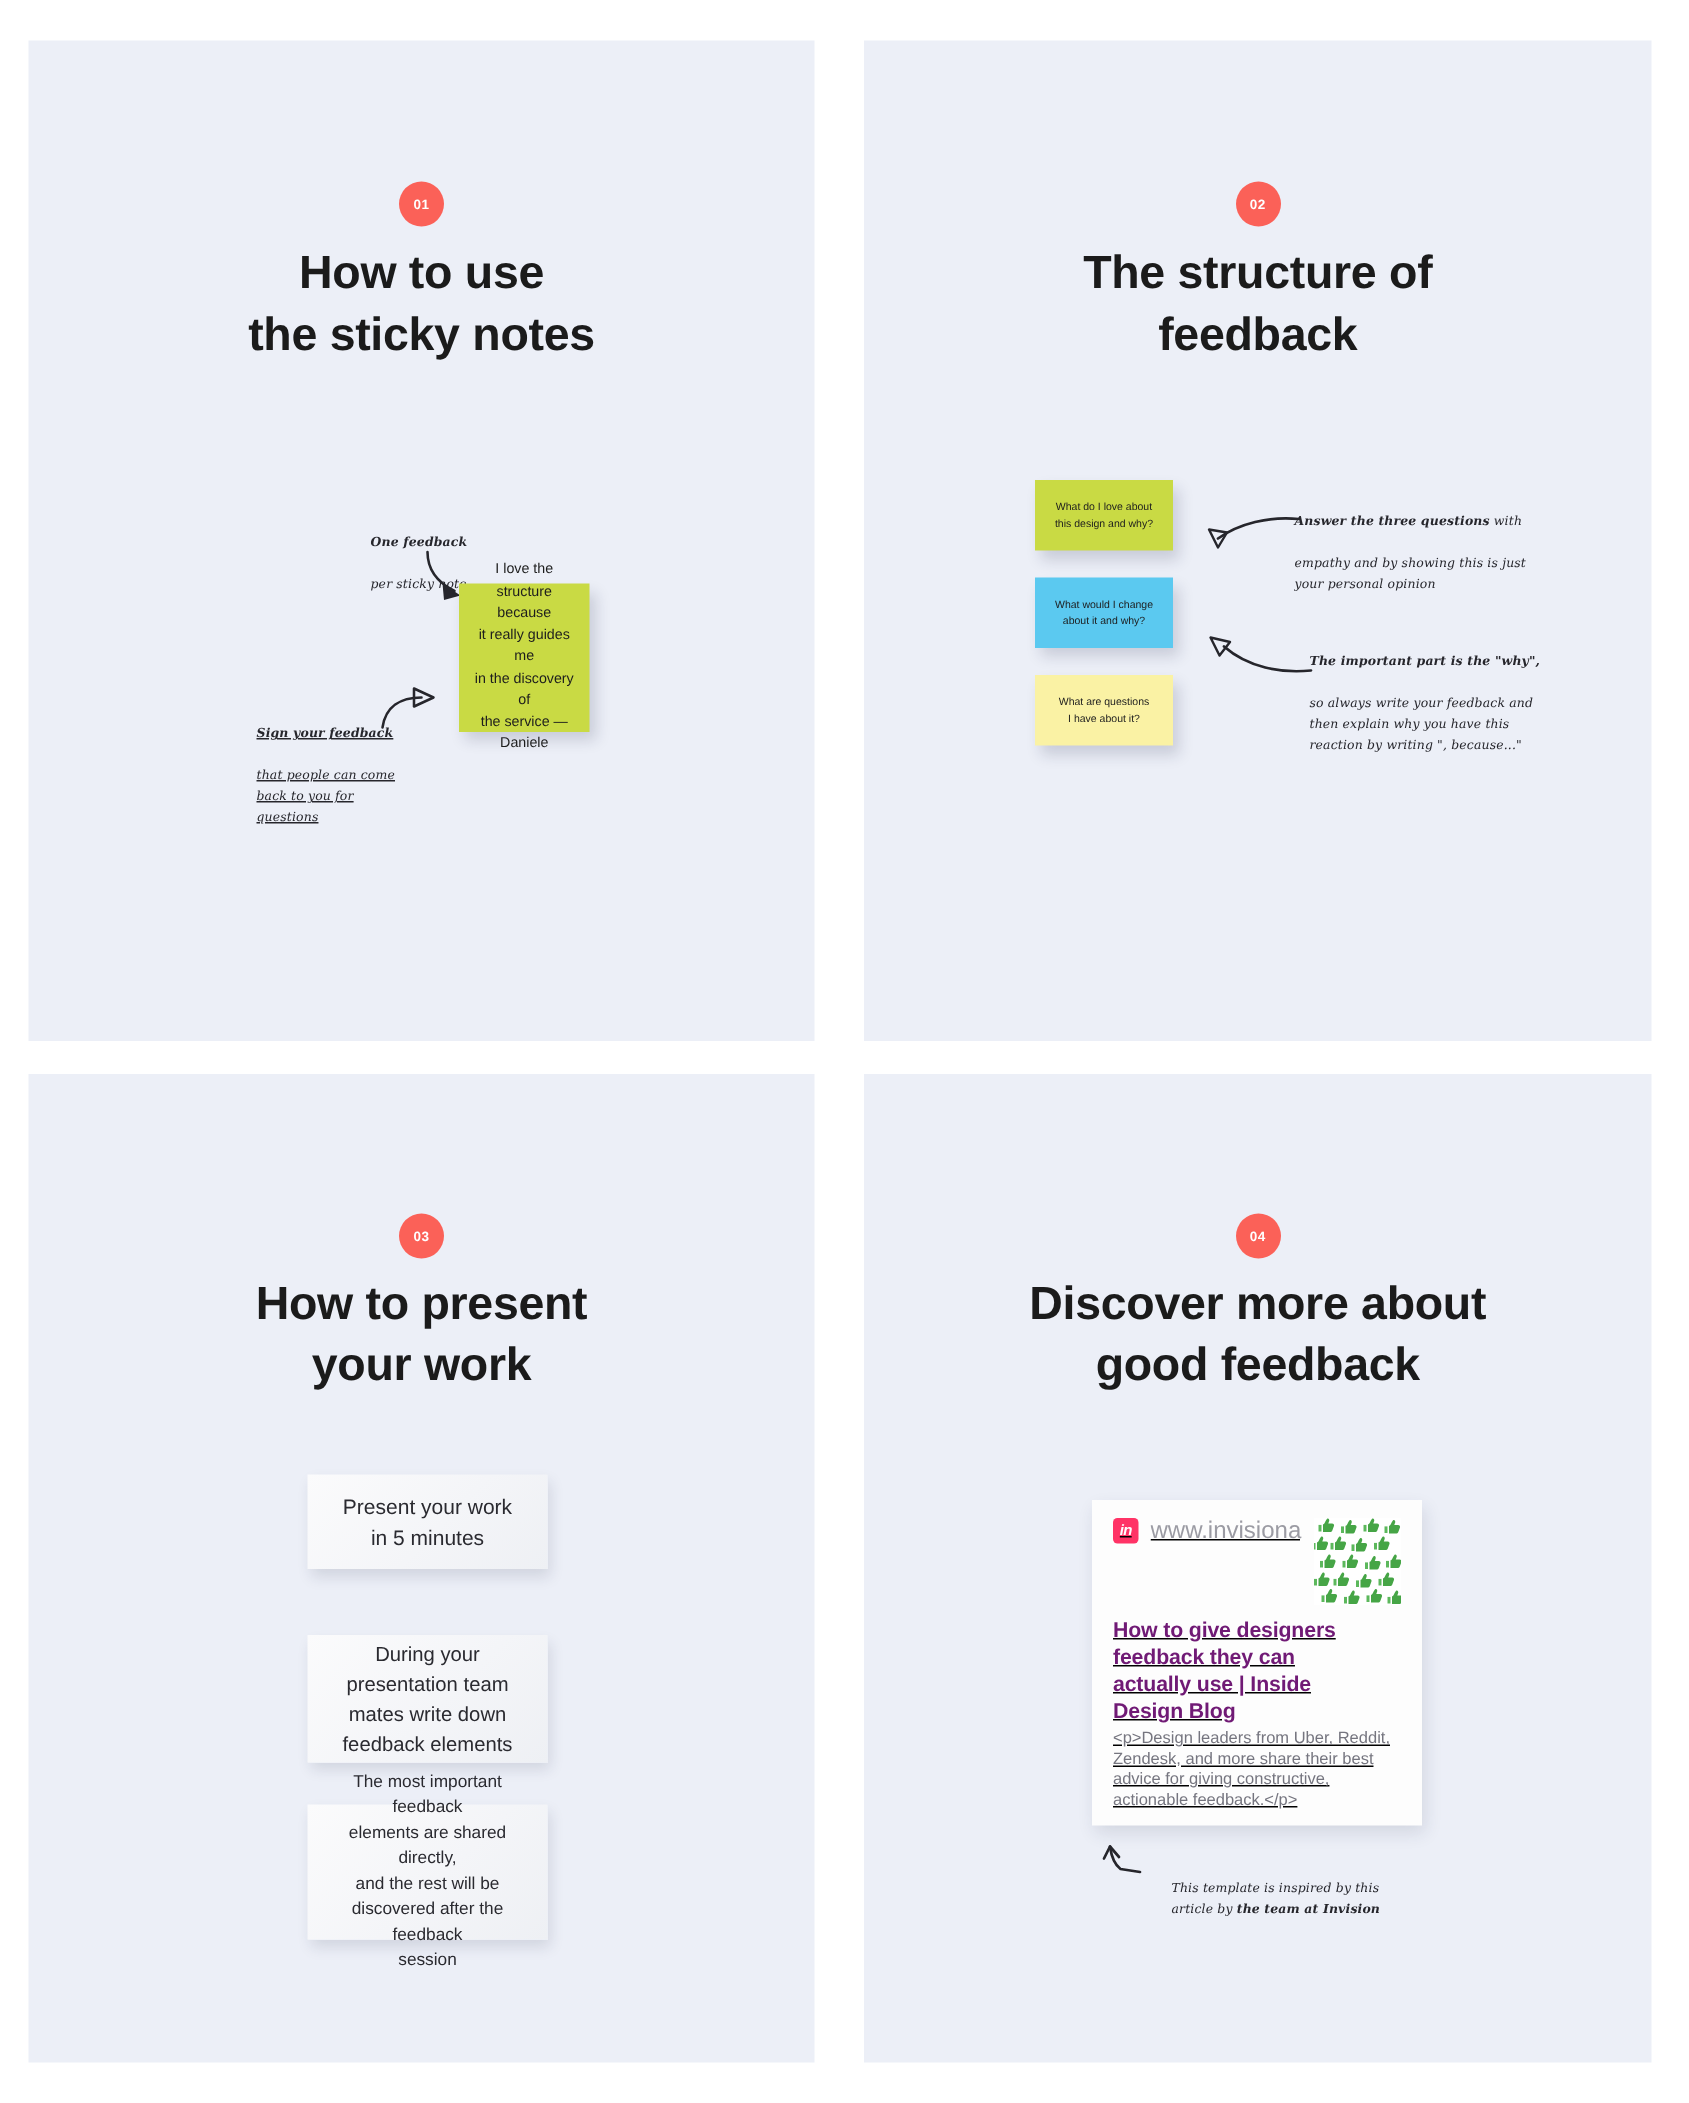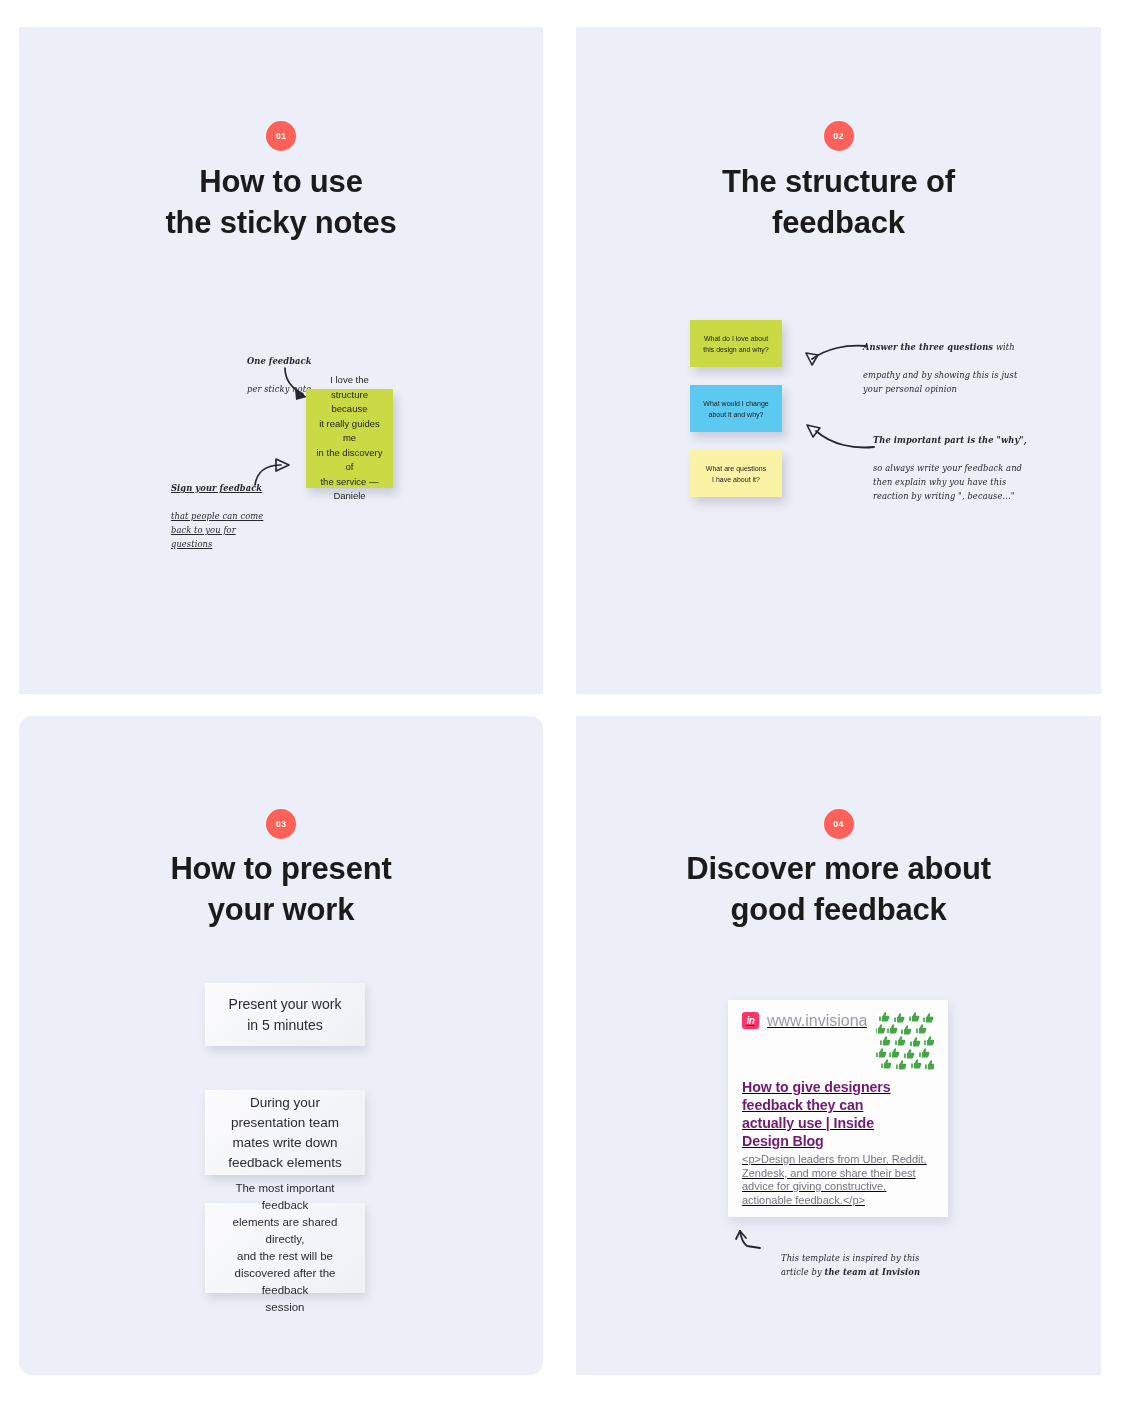--- a/index.html
+++ b/index.html
@@ -25,21 +25,21 @@
     grid-template-rows: 27px 667px 22px 659px 27px;
   }
 
   .panel {
     background: #eceff7;
     position: relative;
     overflow: hidden;
   }
   .panel-1 { grid-column: 2; grid-row: 2; padding-left: 40px; }
   .panel-2 { grid-column: 4; grid-row: 2; }
-  .panel-3 { grid-column: 2; grid-row: 4; border-radius: 13px; }
+  .panel-3 { grid-column: 2; grid-row: 4; }
   .panel-4 { grid-column: 4; grid-row: 4; }
 
   
   .badge {
     position: absolute;
     left: 50%;
     transform: translateX(-50%);
     width: 30px;
     height: 30px;
     border-radius: 50%;

